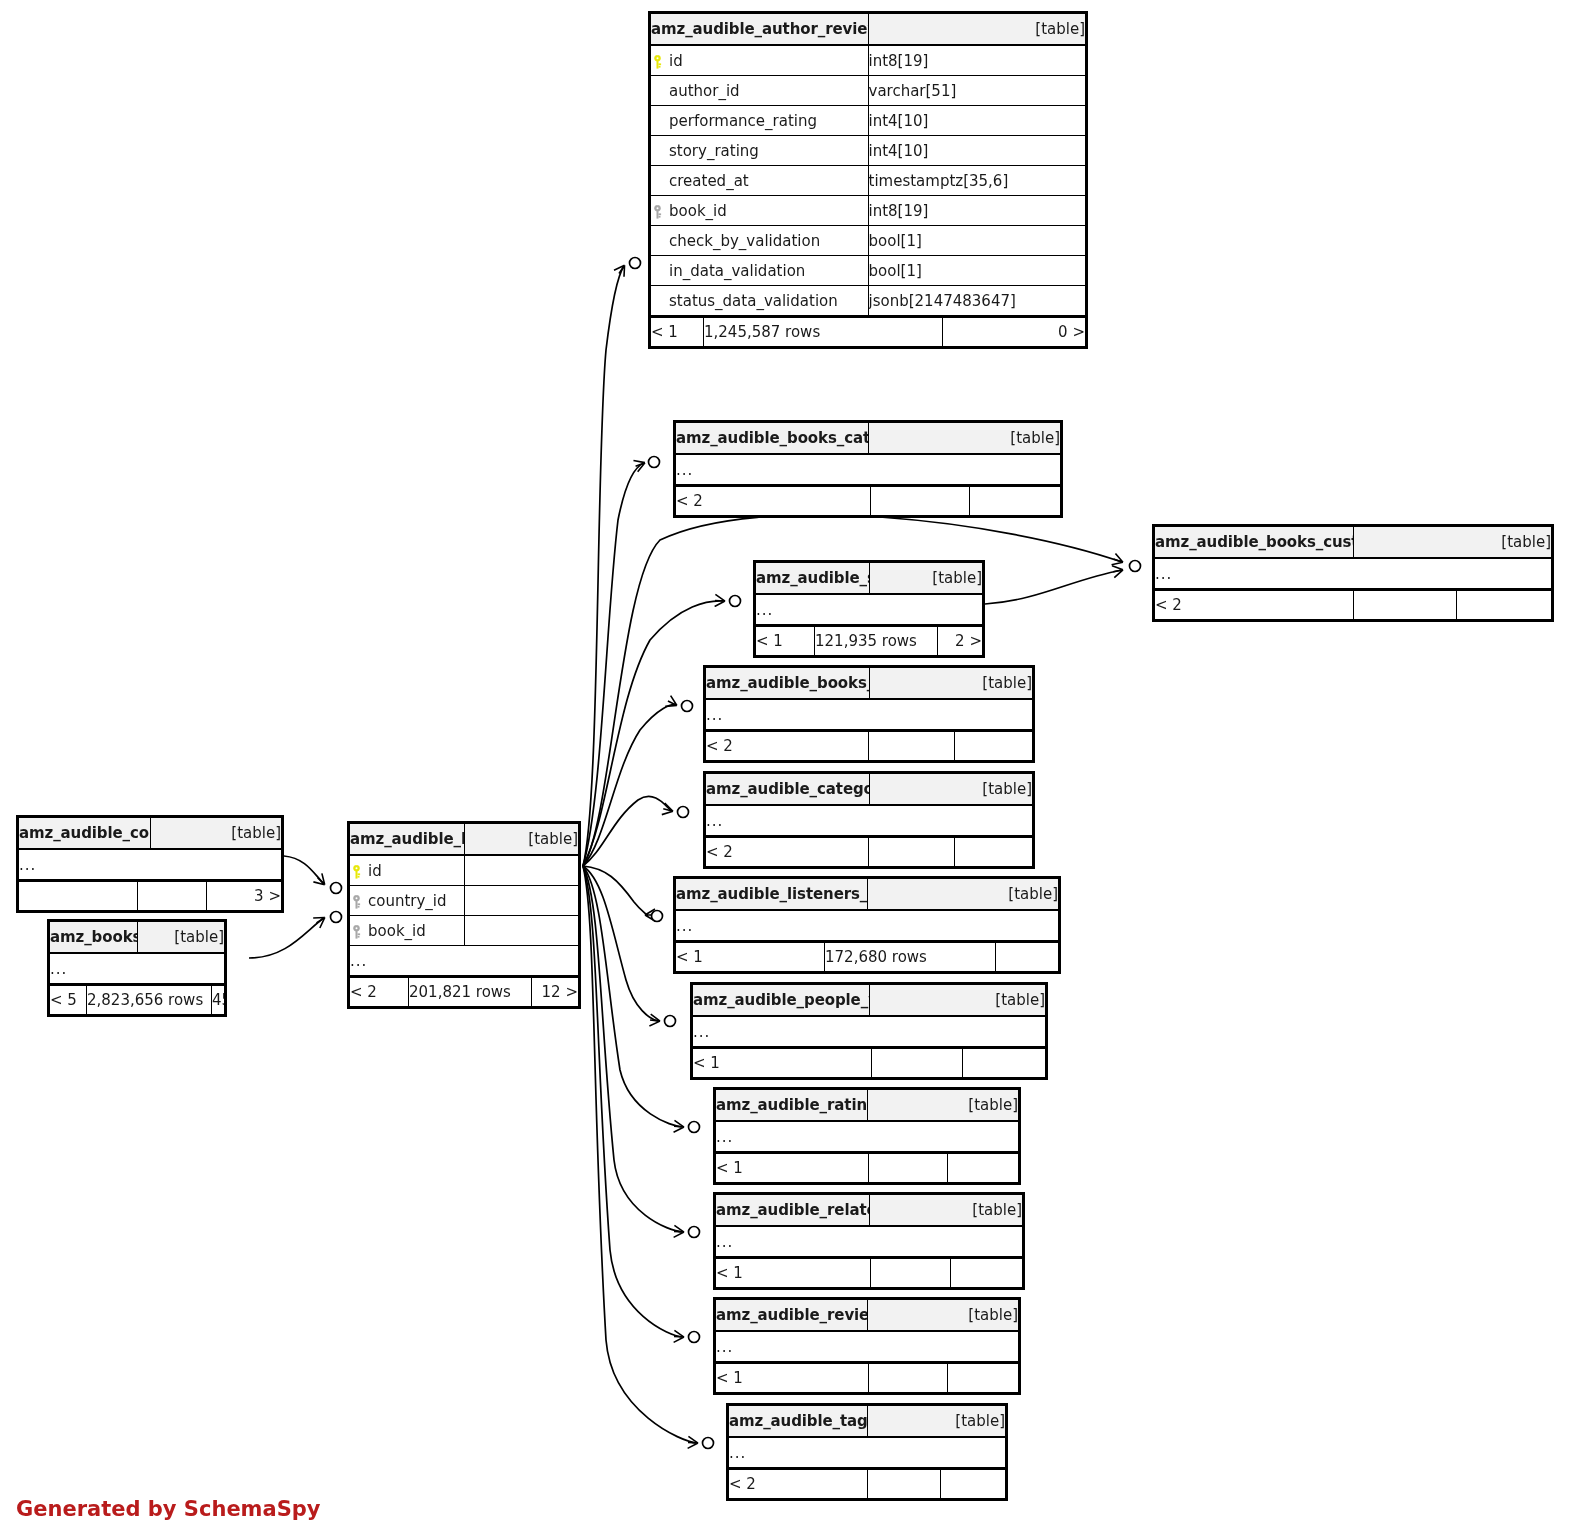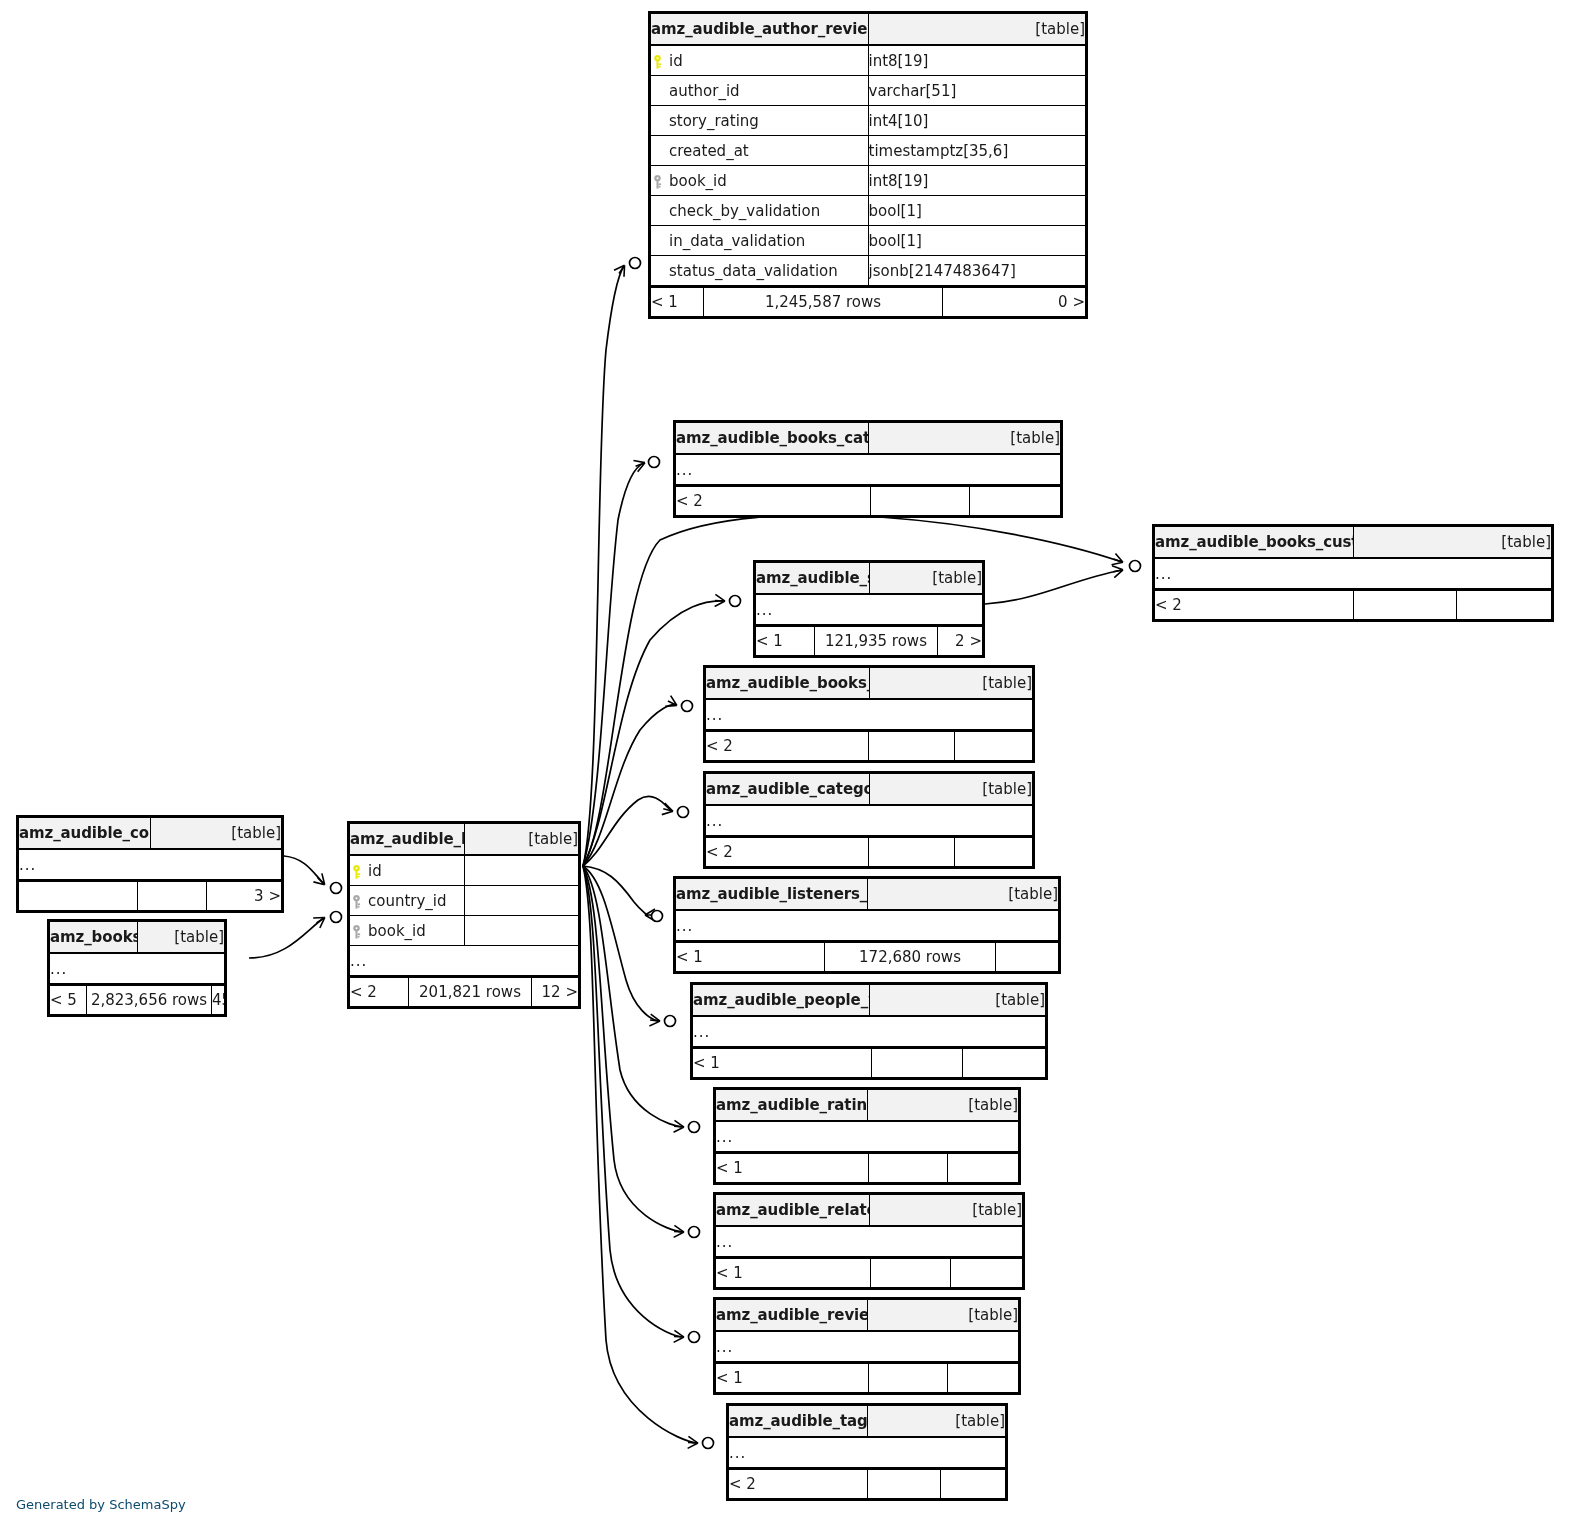--- a/index.html
+++ b/index.html
@@ -82,28 +82,29 @@
     padding-left: 6px;
     color: #1a1a1a;
     letter-spacing: 1px;
   }
   tr.foot td {
     border-top: 2px solid #000;
     font-size: 15px;
     height: 28px;
   }
   .f-left { padding-left: 6px; text-align: left; }
-  .f-mid { text-align: center; padding-right: 6px; }
+  .f-mid { text-align: left; padding-right: 6px; }
   .f-right { text-align: right; padding-right: 6px; }
   #footer-note {
     position: absolute;
     left: 16px;
     top: 1497px;
-    font-size: 13px;
-    color: #0c4a6e;
+    font-size: 21px;
+    color: #b91c1c;
+    font-weight: bold;
   }
 </style>
 </head>
 <body>
 
 <div id="canvas">
 
   <svg id="edge-layer" viewBox="0 0 1569 1536" xmlns="http://www.w3.org/2000/svg">
     <defs>
       <marker id="crow" markerWidth="14" markerHeight="14" refX="12" refY="7" orient="auto" markerUnits="userSpaceOnUse">
@@ -174,20 +175,24 @@
                     <rect x="7.5" y="8.4" width="2.6" height="1.8" fill="#e8e80a"></rect>
                     <rect x="7.5" y="11.0" width="2.0" height="1.6" fill="#e8e80a"></rect>
                   </svg></span><span>id</span></td>
               <td class="col-type">int8[19]</td>
             </tr>
             <tr>
               <td class="col-name"><span class="nokey"></span><span>author_id</span></td>
               <td class="col-type">varchar[51]</td>
             </tr>
             <tr>
+              <td class="col-name"><span class="nokey"></span><span>performance_rating</span></td>
+              <td class="col-type">int4[10]</td>
+            </tr>
+            <tr>
               <td class="col-name"><span class="nokey"></span><span>story_rating</span></td>
               <td class="col-type">int4[10]</td>
             </tr>
             <tr>
               <td class="col-name"><span class="nokey"></span><span>created_at</span></td>
               <td class="col-type">timestamptz[35,6]</td>
             </tr>
             <tr>
               <td class="col-name"><span class="keyicon"><svg viewBox="0 0 13 14" width="13" height="14">
                     <circle cx="6.5" cy="3.2" r="3.0" fill="#a8a8a8" stroke="#a8a8a8" stroke-width="0.6"></circle>

